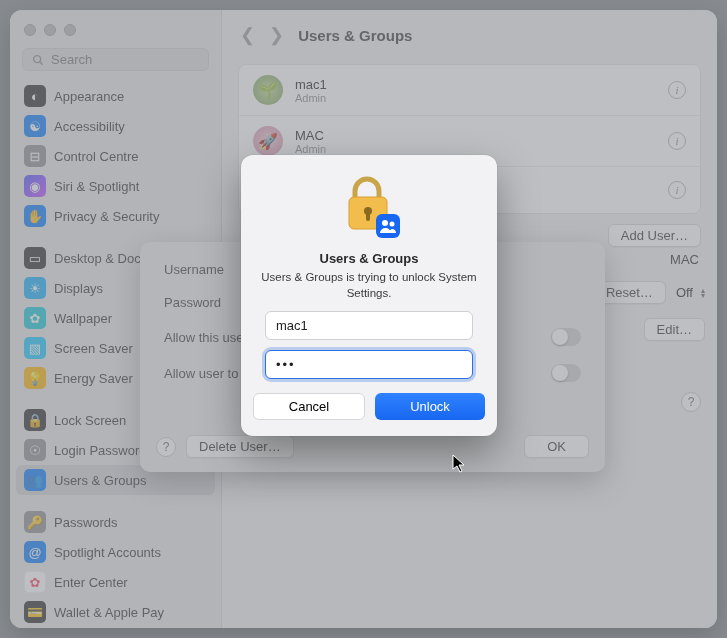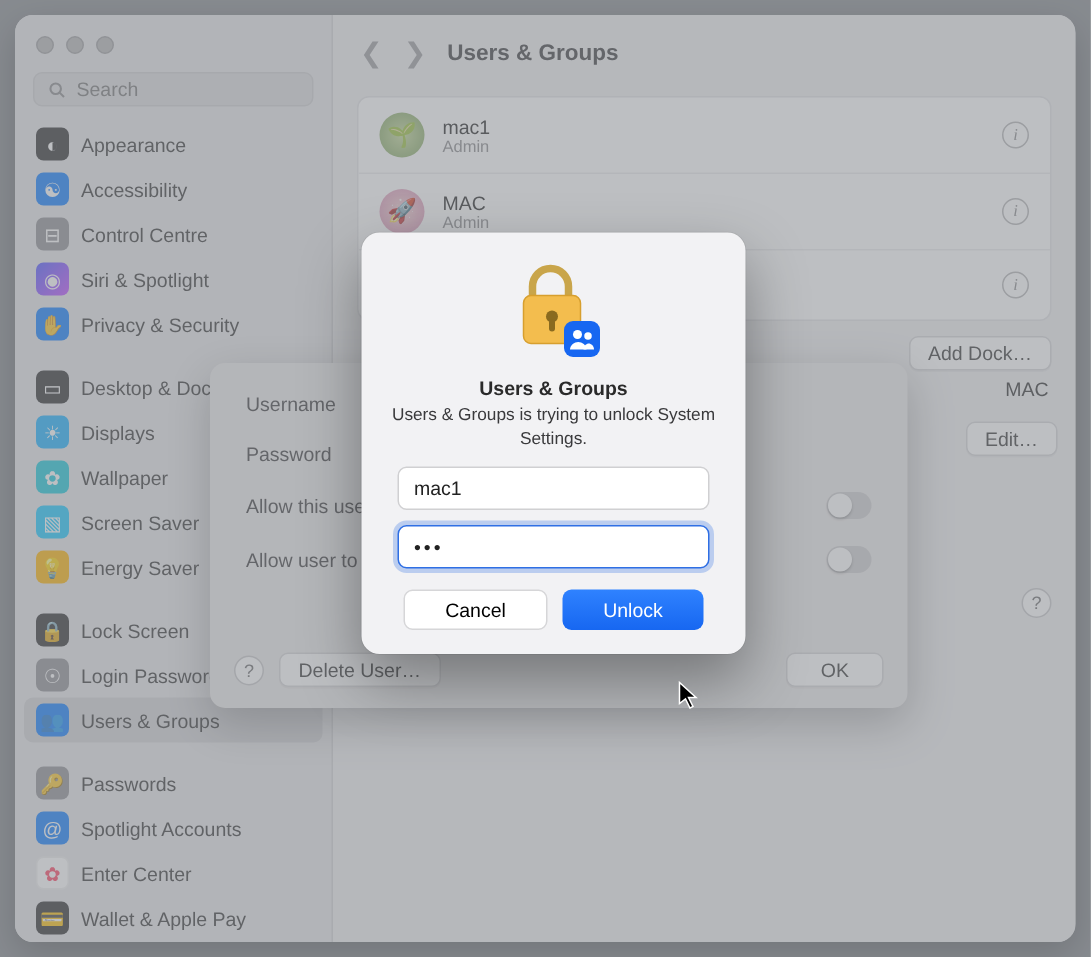--- a/index.html
+++ b/index.html
@@ -197,21 +197,21 @@
     text-align: left;
     margin-bottom: 10px;
     outline: none;
   }
   .dinput.pw {
     border-color: #2f6fe4;
     box-shadow: 0 0 0 3px rgba(47,111,228,0.28);
     letter-spacing: 2px;
     font-family: Arial;
   }
-  .dbtns { display: flex; gap: 10px; margin-top: 4px; width: 200px; }
+  .dbtns { display: flex; gap: 10px; margin-top: 4px; width: 232px; }
   .dbtns button {
     flex: 1;
     border-radius: 6px;
     font-size: 13px;
     padding: 5px 0;
     border: 1px solid #d6d6d8;
     background: #fff;
   }
   .dbtns .primary {
     background: linear-gradient(#2f82ff, #1767f1);
@@ -355,27 +355,34 @@
         </div>
         <div class="user-row" style="height:46px">
           <div class="avatar" style="background:#d8d8da"></div>
           <div class="user-meta"></div>
           <div class="info-i">i</div>
         </div>
       </div>
     </div>
 
     <div class="below-card">
-      <button class="mac-btn">Add Dock…</button>
+      <button class="mac-btn">Add User…</button>
     </div>
   </main>
 </div>
 
 <div class="edge-stack">
   <span style="margin-right:6px">MAC</span>
+  <div style="display:flex;gap:10px;align-items:center">
+    <button class="mac-btn">Reset…</button>
+    <span class="offtoggle">
+        <span>Off</span>
+        <span class="chev-ud">▴<br>▾</span>
+      </span>
+  </div>
   <button class="mac-btn">Edit…</button>
 </div>
 
 <div class="sheet">
   <div class="sheet-row">
     <span class="lbl">Username</span>
   </div>
   <div class="sheet-row">
     <span class="lbl">Password</span>
   </div>

